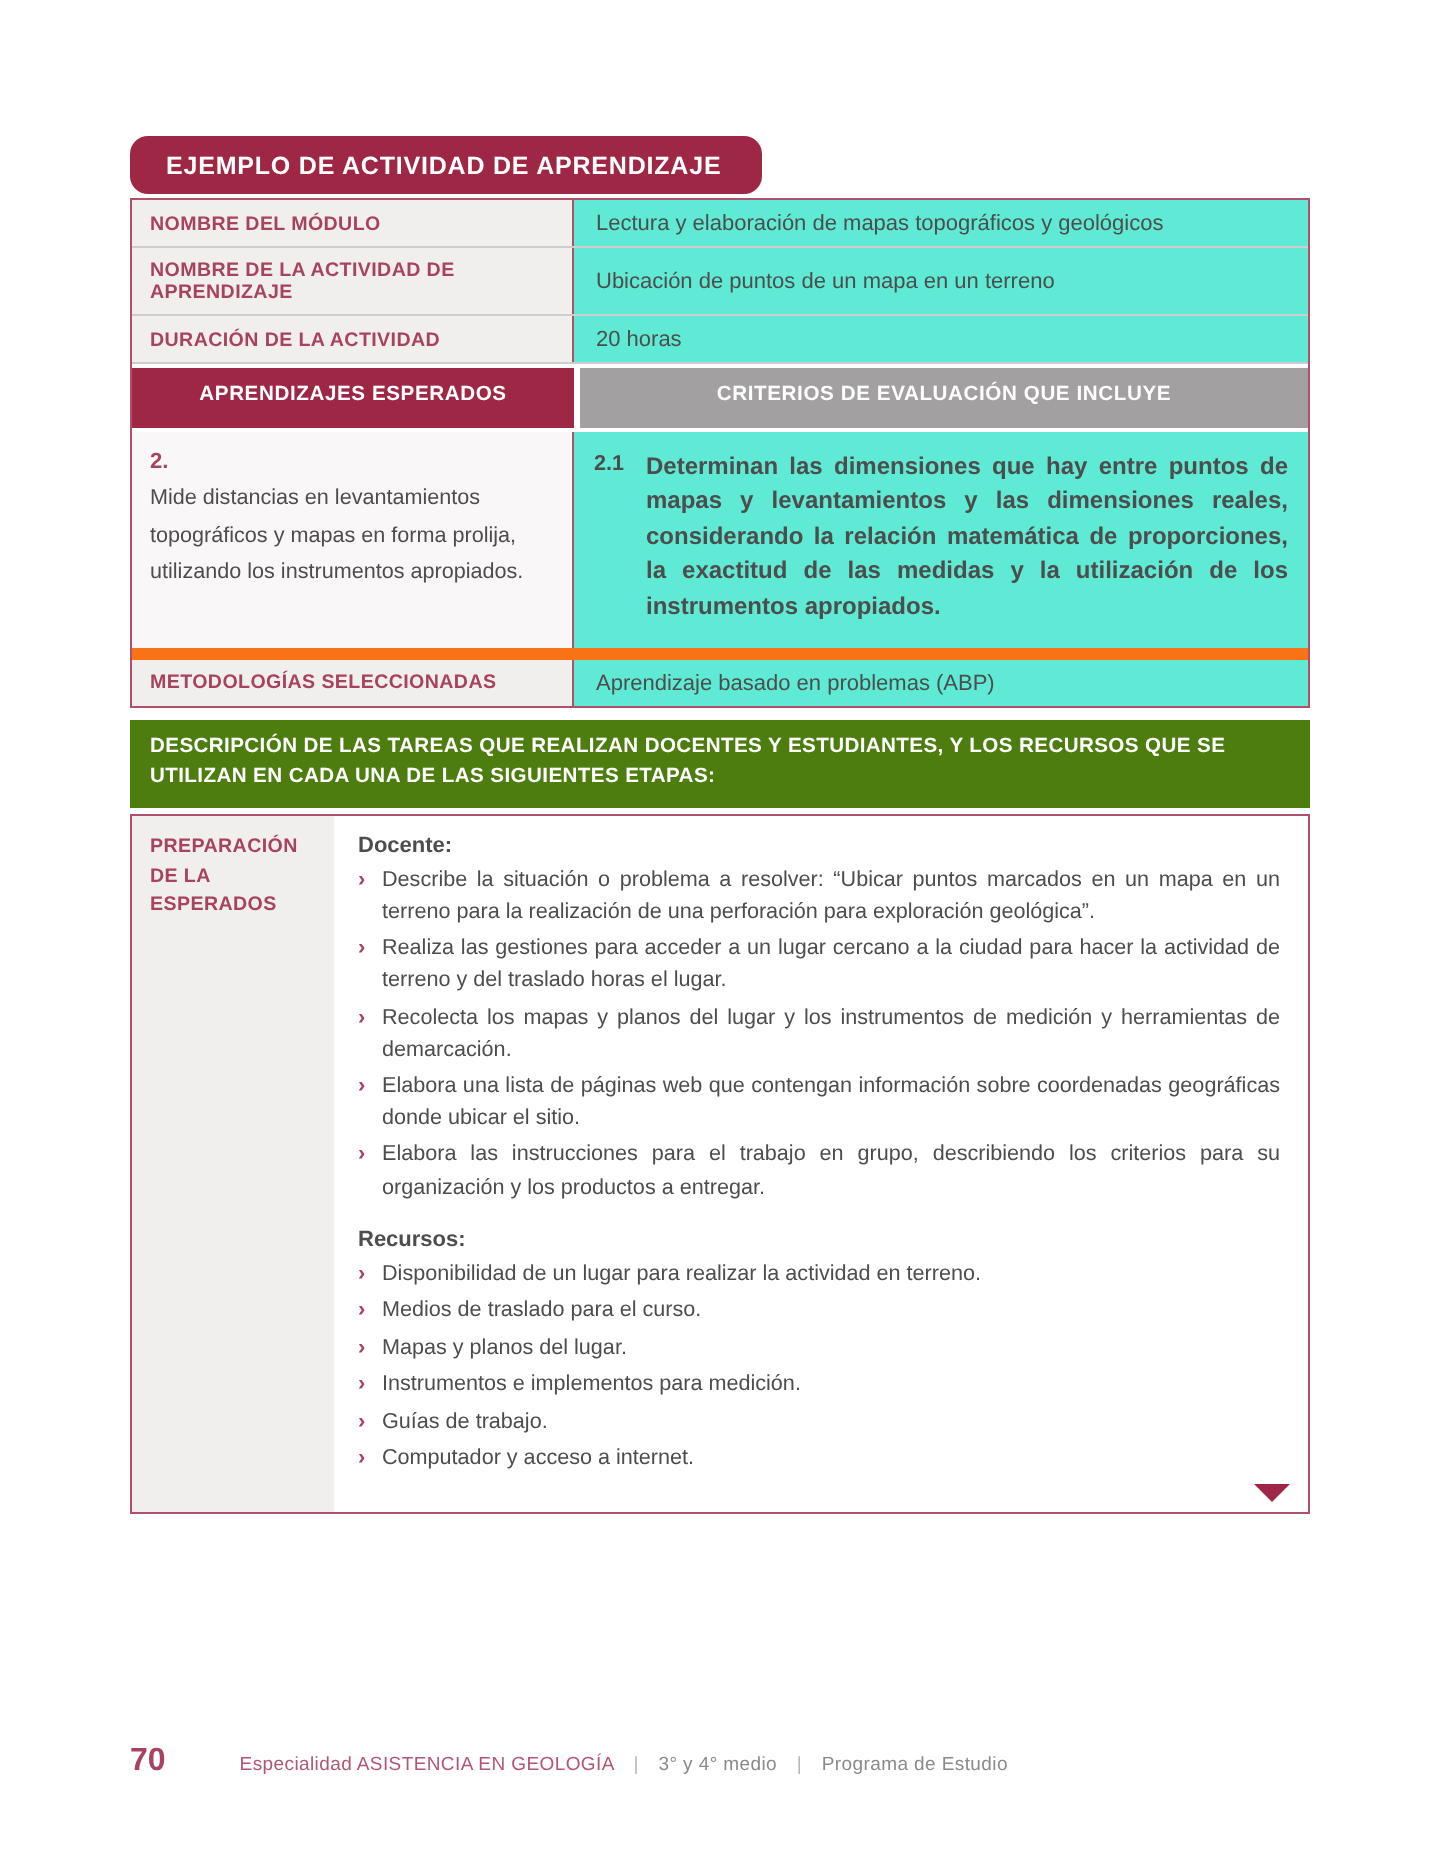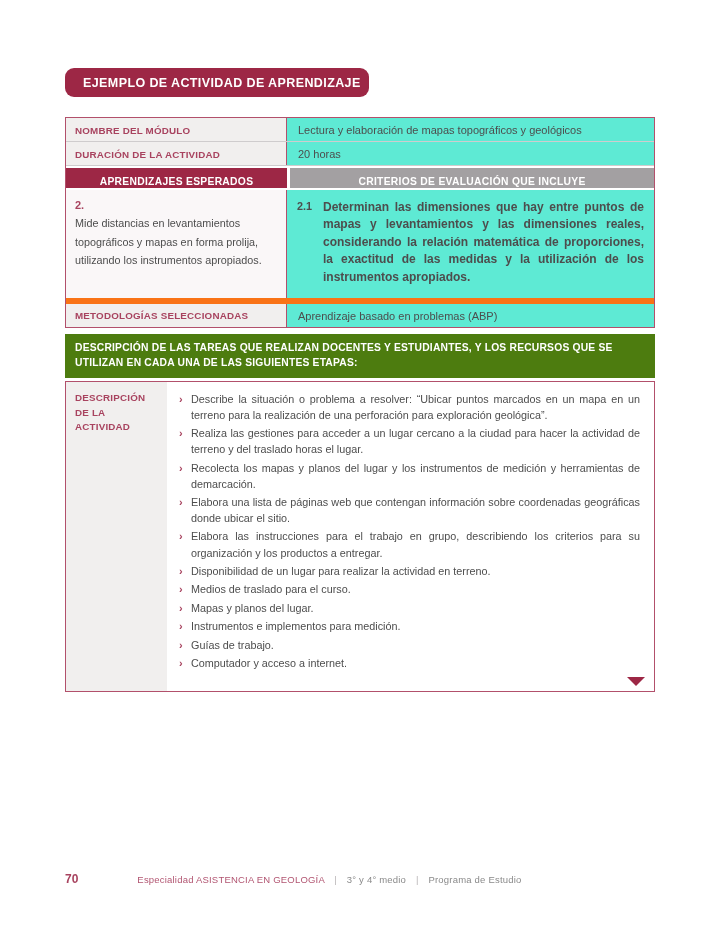--- a/index.html
+++ b/index.html
@@ -4,37 +4,37 @@
 <style>
   * { margin:0; padding:0; box-sizing:border-box; }
   body { background:#ffffff; font-family:"Liberation Sans", sans-serif; }
   .page { position:relative; width:720px; height:932px; background:#ffffff; overflow:hidden; }
   .content { position:absolute; left:65px; top:68px; width:590px; }
 
   
   .header-tab {
     display:inline-block; background:#9d2745; color:#ffffff;
     font-size:12.5px; font-weight:bold; letter-spacing:.4px;
-    padding:8px 8px 7px 18px; border-radius:9px; margin-bottom:20px;
+    padding:8px 20px 7px 18px; border-radius:9px; margin-bottom:2px;
   }
 
   
   .tbl { border:1.5px solid #b2506b; background:#5eead4; }
   .row2 { display:grid; grid-template-columns:221px 1fr; }
   .row2 + .row2 { border-top:1px solid #cfcccd; }
   .cell-label {
     background:#f1efee; color:#a8435f; font-size:9.8px; font-weight:bold;
     letter-spacing:.2px; padding:6px 8px 5px 9px; border-right:1.5px solid #b2506b;
     display:flex; align-items:center;
   }
   .cell-value { color:#4d4d4d; font-size:11px; padding:6px 8px 5px 11px; display:flex; align-items:center; }
 
   
   .hdr-row { display:grid; grid-template-columns:221px 1fr; gap:3px; padding:2px 0; background:#ffffff; border-top:1px solid #cfcccd; }
-  .hdr-block { color:#ffffff; font-size:10.3px; font-weight:bold; letter-spacing:.3px; text-align:center; padding:8px 4px 1px; }
+  .hdr-block { color:#ffffff; font-size:10.3px; font-weight:bold; letter-spacing:.3px; text-align:center; padding:8px 4px 11px; }
   .hdr-left { background:#9d2745; }
   .hdr-right { background:#a3a0a2; }
 
   
   .ae-row { display:grid; grid-template-columns:221px 1fr; }
   .ae-left { background:#faf7f8; border-right:1.5px solid #b2506b; padding:9px 10px 9px 9px; }
   .ae-num { color:#a8435f; font-size:11px; font-weight:bold; display:block; margin-bottom:2px; }
   .ae-text { color:#4d4d4d; font-size:10.8px; line-height:1.45; text-align:justify; }
   .ae-right { padding:9px 10px 9px 10px;font-weight:bold; }
   .crit { display:flex; margin-bottom:3px; }
@@ -62,38 +62,42 @@
   .bitem { color:#4d4d4d; font-size:10.8px; line-height:1.5; text-align:justify; flex:1; }
   .recursos { margin-top:12px; }
   .cont-arrow {
     position:absolute; right:9px; bottom:5px; width:0; height:0;
     border-left:9px solid transparent; border-right:9px solid transparent;
     border-top:9px solid #9d2745;
   }
 
   
   .footer { position:absolute; left:65px; top:872px; width:590px; display:flex; align-items:baseline; }
-  .page-num { color:#a8435f; font-size:12px; font-weight:bold; margin-right:47px; }
+  .page-num { color:#a8435f; font-size:16px; font-weight:bold; margin-right:25px; }
   .footer-meta { font-size:9.5px; letter-spacing:.2px; }
   .f-specialty { color:#b25672;padding-left:12px; }
   .f-sep { color:#b9b6b7; margin:0 7px; }
   .f-gray { color:#8a8a8a; }
 </style>
 </head>
 <body>
 
 <div class="page">
   <div class="content">
 
     <div class="header-tab">EJEMPLO DE ACTIVIDAD DE APRENDIZAJE</div>
 
     <div class="tbl">
       <div class="row2">
         <div class="cell-label">NOMBRE DEL MÓDULO</div>
         <div class="cell-value">Lectura y elaboración de mapas topográficos y geológicos</div>
+      </div>
+      <div class="row2">
+        <div class="cell-label">NOMBRE DE LA ACTIVIDAD DE APRENDIZAJE</div>
+        <div class="cell-value">Ubicación de puntos de un mapa en un terreno</div>
       </div>
       <div class="row2">
         <div class="cell-label">DURACIÓN DE LA ACTIVIDAD</div>
         <div class="cell-value">20 horas</div>
       </div>
 
       <div class="hdr-row">
         <div class="hdr-block hdr-left">APRENDIZAJES ESPERADOS</div>
         <div class="hdr-block hdr-right">CRITERIOS DE EVALUACIÓN QUE INCLUYE</div>
       </div>
@@ -114,23 +118,24 @@
       <div class="row2 method-row">
         <div class="cell-label">METODOLOGÍAS SELECCIONADAS</div>
         <div class="cell-value">Aprendizaje basado en problemas (ABP)</div>
       </div>
     </div>
 
     <div class="banner">DESCRIPCIÓN DE LAS TAREAS QUE REALIZAN DOCENTES Y ESTUDIANTES, Y LOS RECURSOS QUE SE UTILIZAN EN CADA UNA DE LAS SIGUIENTES ETAPAS:</div>
 
     <div class="prep">
       <div class="prep-left">
-        <div class="prep-label">DESCRIPCIÓN DE LA ACTIVIDAD</div>
+        <div class="prep-label">PREPARACIÓN DE LA ESPERADOS</div>
       </div>
       <div class="prep-right">
+        <div class="group-heading">Docente:</div>
         <ul class="blist">
           <li>
             <span class="bullet">›</span>
             <span class="bitem">Describe la situación o problema a resolver: “Ubicar puntos marcados en un mapa en un terreno para la realización de una perforación para exploración geológica”.</span>
           </li>
           <li>
             <span class="bullet">›</span>
             <span class="bitem">Realiza las gestiones para acceder a un lugar cercano a la ciudad para hacer la actividad de terreno y del traslado horas el lugar.</span>
           </li>
           <li>
@@ -140,20 +145,21 @@
           <li>
             <span class="bullet">›</span>
             <span class="bitem">Elabora una lista de páginas web que contengan información sobre coordenadas geográficas donde ubicar el sitio.</span>
           </li>
           <li>
             <span class="bullet">›</span>
             <span class="bitem">Elabora las instrucciones para el trabajo en grupo, describiendo los criterios para su organización y los productos a entregar.</span>
           </li>
         </ul>
 
+        <div class="group-heading recursos">Recursos:</div>
         <ul class="blist">
           <li>
             <span class="bullet">›</span>
             <span class="bitem">Disponibilidad de un lugar para realizar la actividad en terreno.</span>
           </li>
           <li>
             <span class="bullet">›</span>
             <span class="bitem">Medios de traslado para el curso.</span>
           </li>
           <li>

